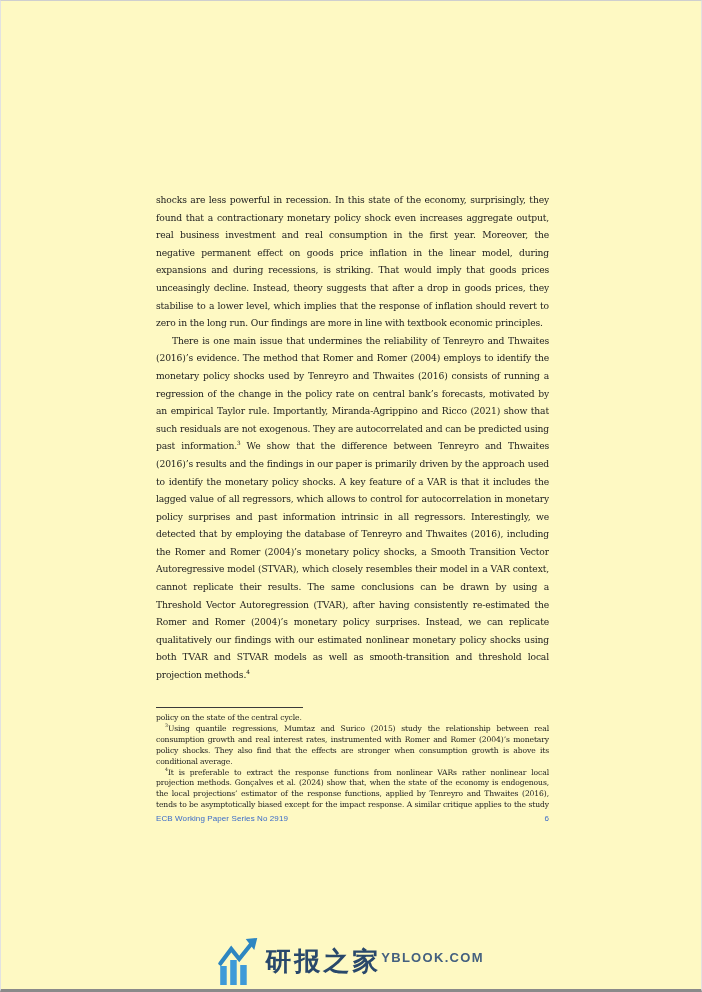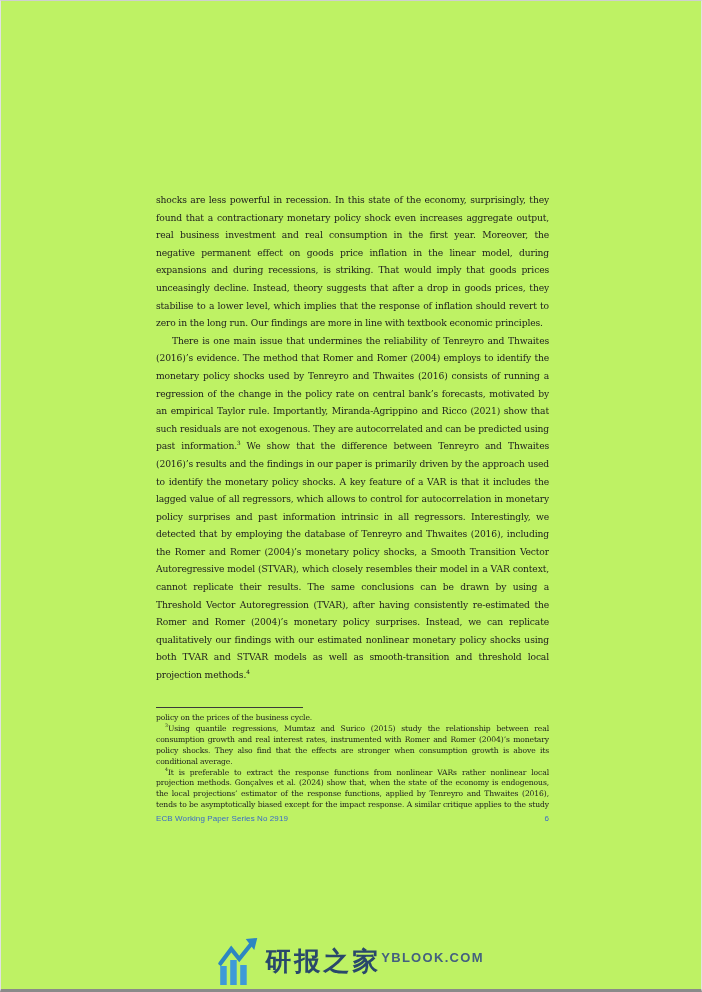--- a/index.html
+++ b/index.html
@@ -6,21 +6,21 @@
     margin: 0;
     padding: 0;
     background: #ffffff;
     font-family: "DejaVu Serif", serif;
   }
   .page {
     position: relative;
     width: 702px;
     height: 992px;
     box-sizing: border-box;
-    background: #bef264;
+    background: #fef9c3;
     border-top: 1px solid #cfcfcf;
     border-left: 1px solid #e2e2e2;
     border-right: 1px solid #e2e2e2;
     border-bottom: 3px solid #8a8a8a;
     overflow: hidden;
   }
   .body-text {
     position: absolute;
     left: 155px;
     top: 190px;
@@ -129,21 +129,21 @@
 <div class="page">
 
   <div class="body-text">
     <p>shocks are less powerful in recession. In this state of the economy, surprisingly, they found that a contractionary monetary policy shock even increases aggregate output, real business investment and real consumption in the first year. Moreover, the negative permanent effect on goods price inflation in the linear model, during expansions and during recessions, is striking. That would imply that goods prices unceasingly decline. Instead, theory suggests that after a drop in goods prices, they stabilise to a lower level, which implies that the response of inflation should revert to zero in the long run. Our findings are more in line with textbook economic principles.</p>
     <p class="indented"><span>There is one main issue that undermines the reliability of Tenreyro and Thwaites (2016)’s evidence. The method that Romer and Romer (2004) employs to identify the monetary policy shocks used by Tenreyro and Thwaites (2016) consists of running a regression of the change in the policy rate on central bank’s forecasts, motivated by an empirical Taylor rule. Importantly, Miranda-Agrippino and Ricco (2021) show that such residuals are not exogenous. They are autocorrelated and can be predicted using past information.</span><sup class="fn-marker">3</sup><span> We show that the difference between Tenreyro and Thwaites (2016)’s results and the findings in our paper is primarily driven by the approach used to identify the monetary policy shocks. A key feature of a VAR is that it includes the lagged value of all regressors, which allows to control for autocorrelation in monetary policy surprises and past information intrinsic in all regressors. Interestingly, we detected that by employing the database of Tenreyro and Thwaites (2016), including the Romer and Romer (2004)’s monetary policy shocks, a Smooth Transition Vector Autoregressive model (STVAR), which closely resembles their model in a VAR context, cannot replicate their results. The same conclusions can be drawn by using a Threshold Vector Autoregression (TVAR), after having consistently re-estimated the Romer and Romer (2004)’s monetary policy surprises. Instead, we can replicate qualitatively our findings with our estimated nonlinear monetary policy shocks using both TVAR and STVAR models as well as smooth-transition and threshold local projection methods.</span><sup class="fn-marker">4</sup></p>
   </div>
 
   <div class="footnote-rule"></div>
 
   <div class="footnotes">
-    <p>policy on the prices of the business cycle.</p>
+    <p>policy on the state of the central cycle.</p>
     <p class="fn-entry"><sup class="fn-marker">3</sup><span>Using quantile regressions, Mumtaz and Surico (2015) study the relationship between real consumption growth and real interest rates, instrumented with Romer and Romer (2004)’s monetary policy shocks. They also find that the effects are stronger when consumption growth is above its conditional average.</span></p>
     <p class="fn-entry"><sup class="fn-marker">4</sup><span>It is preferable to extract the response functions from nonlinear VARs rather nonlinear local projection methods. Gonçalves et al. (2024) show that, when the state of the economy is endogenous, the local projections’ estimator of the response functions, applied by Tenreyro and Thwaites (2016), tends to be asymptotically biased except for the impact response. A similar critique applies to the study of Alpanda</span></p>
   </div>
 
   <div class="footer-row">
     <span class="footer-series">ECB Working Paper Series No 2919</span>
     <span class="footer-page">6</span>
   </div>
 
   <div class="watermark">

